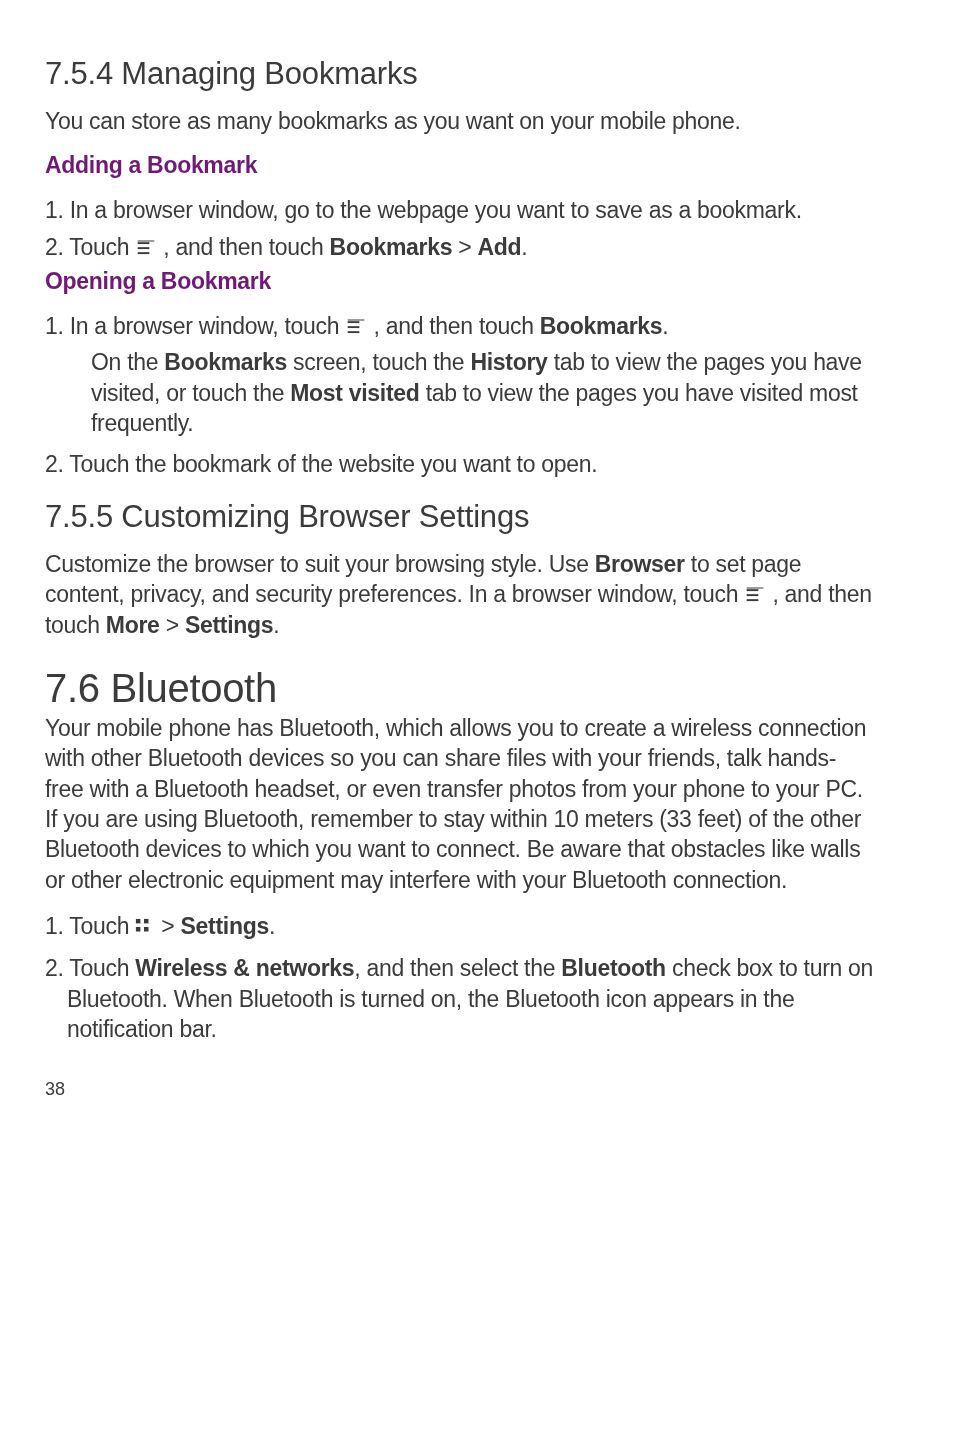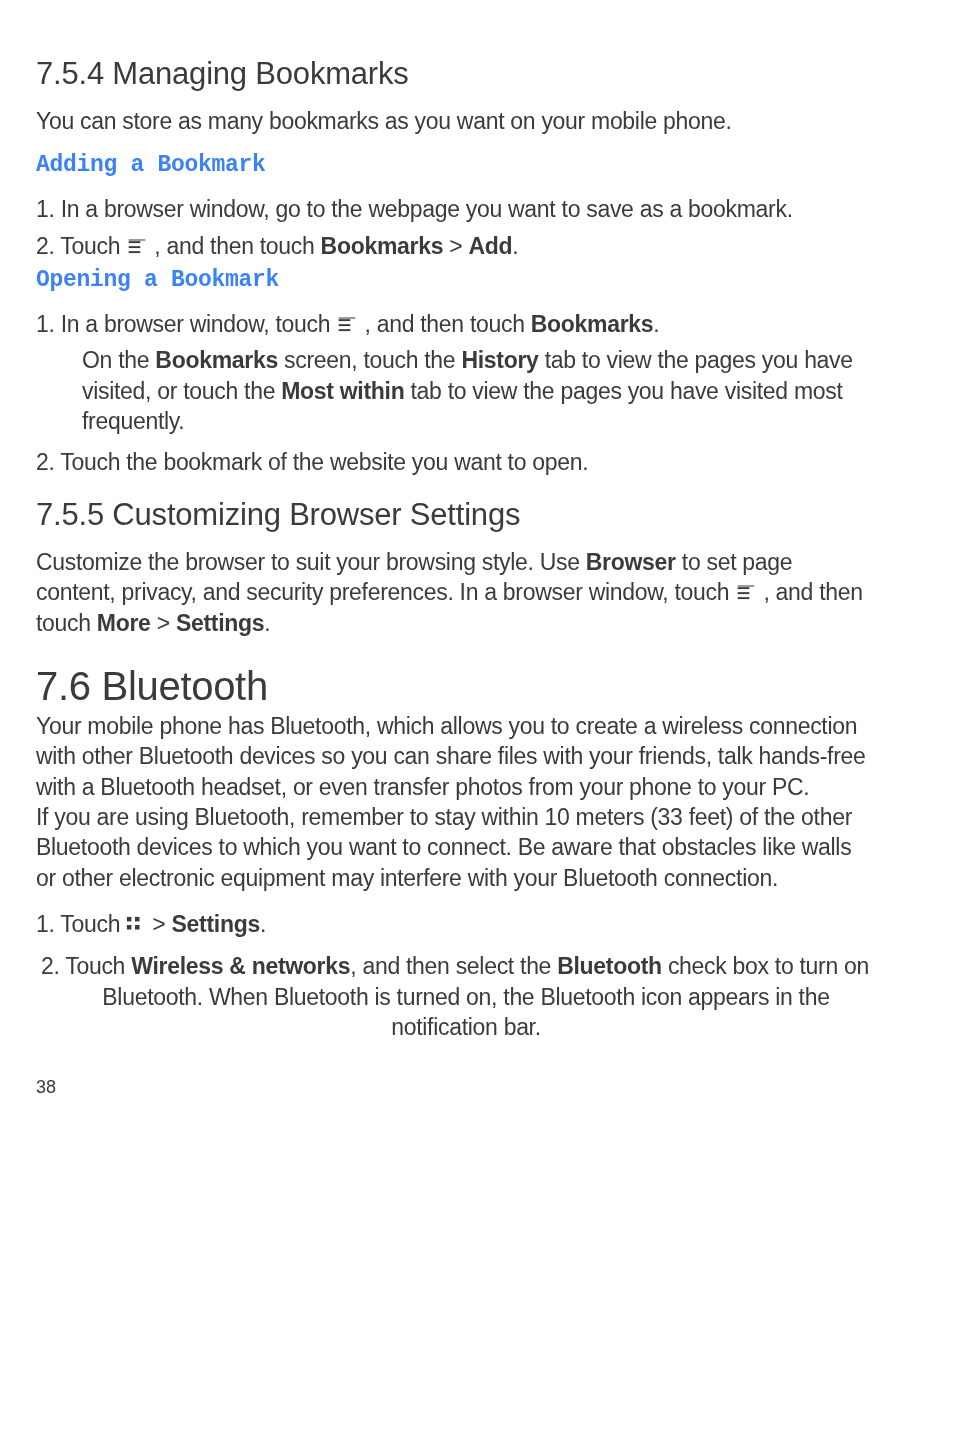--- a/index.html
+++ b/index.html
@@ -5,21 +5,21 @@
   html, body {
     margin: 0;
     padding: 0;
     width: 954px;
     background: #ffffff;
     font-family: Arial, Helvetica, sans-serif;
     color: #3b3b3b;
     font-stretch: condensed;
   }
   .page {
-    padding: 56px 80px 40px 36px;
+    padding: 56px 80px 40px 45px;
     box-sizing: border-box;
   }
   .h2 {
     font-size: 31px;
     font-weight: 400;
     margin: 0 0 14px 0;
     color: #3b3b3b;
     letter-spacing: -0.2px;
   }
   .h1 {
@@ -41,23 +41,22 @@
     font-size: 23px;
     line-height: 1.32;
     margin: 0 0 6px 0;
     color: #3b3b3b;
     letter-spacing: -0.3px;
   }
   .bold-title {
     font-size: 23px;
     font-weight: bold;
     margin: 4px 0 16px 0;
-    color: #3b82f6;
+    color: #701a75;
     letter-spacing: -0.3px;
-    font-family: Liberation Mono, monospace;
   }
   .indent-block {
     margin-left: 46px;
     margin-bottom: 10px;
   }
   .pg-num {
     font-size: 18px;
     margin-top: 34px;
     color: #3b3b3b;
   }
@@ -102,21 +101,21 @@
   <div class="body-tight">
     <span>1. In a browser window, touch </span><span class="icon-menu"><svg viewBox="0 0 24 24" width="22" height="20">
           <rect x="2" y="5" width="14" height="2.3" fill="#3b3b3b"></rect>
           <rect x="2" y="11" width="14" height="2.3" fill="#3b3b3b"></rect>
           <rect x="2" y="17" width="14" height="2.3" fill="#3b3b3b"></rect>
           <rect x="2" y="3" width="20" height="1.2" fill="#3b3b3b"></rect>
         </svg></span><span> , and then touch </span><b>Bookmarks</b><span>.</span>
   </div>
 
   <div class="body indent-block">
-    <span>On the </span><b>Bookmarks</b><span> screen, touch the </span><b>History</b><span> tab to view the pages you have visited, or touch the </span><b>Most within</b><span> tab to view the pages you have visited most frequently.</span>
+    <span>On the </span><b>Bookmarks</b><span> screen, touch the </span><b>History</b><span> tab to view the pages you have visited, or touch the </span><b>Most visited</b><span> tab to view the pages you have visited most frequently.</span>
   </div>
 
   <div class="body">2. Touch the bookmark of the website you want to open.</div>
 
   <div class="h2" style="margin-top:20px;">7.5.5  Customizing Browser Settings</div>
 
   <div class="body">
     <span>Customize the browser to suit your browsing style. Use </span><b>Browser</b><span> to set page content, privacy, and security preferences. In a browser window, touch </span><span class="icon-menu"><svg viewBox="0 0 24 24" width="22" height="20">
           <rect x="2" y="5" width="14" height="2.3" fill="#3b3b3b"></rect>
           <rect x="2" y="11" width="14" height="2.3" fill="#3b3b3b"></rect>
@@ -132,19 +131,19 @@
 
   <div class="body-tight" style="margin-bottom:12px;">
     <span>1. Touch </span><span class="icon-apps"><svg viewBox="0 0 20 20" width="18" height="18">
           <rect x="1" y="1" width="5" height="5" fill="#3b3b3b"></rect>
           <rect x="10" y="1" width="5" height="5" fill="#3b3b3b"></rect>
           <rect x="1" y="10" width="5" height="5" fill="#3b3b3b"></rect>
           <rect x="10" y="10" width="5" height="5" fill="#3b3b3b"></rect>
         </svg></span><span>  &gt; </span><b>Settings</b><span>.</span>
   </div>
 
-  <div class="body" style="padding-left:22px; text-indent:-22px;text-align:center;">
+  <div class="body" style="padding-left:22px; text-indent:-22px;">
     <span>2. Touch </span><b>Wireless &amp; networks</b><span>, and then select the </span><b>Bluetooth</b><span> check box to turn on Bluetooth. When Bluetooth is turned on, the Bluetooth icon appears in the notification bar.</span>
   </div>
 
   <div class="pg-num">38</div>
 
 </div>
 
 </body></html>

